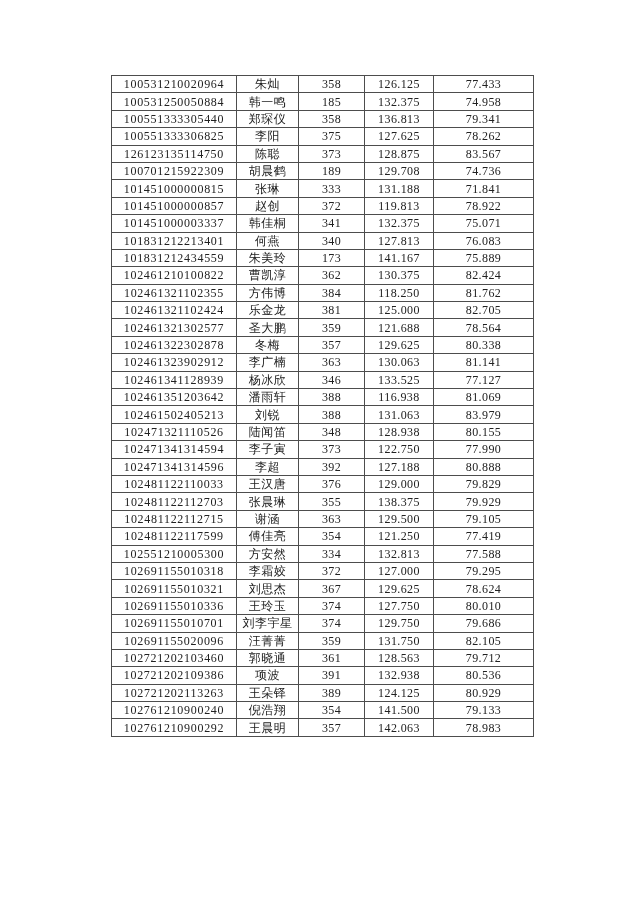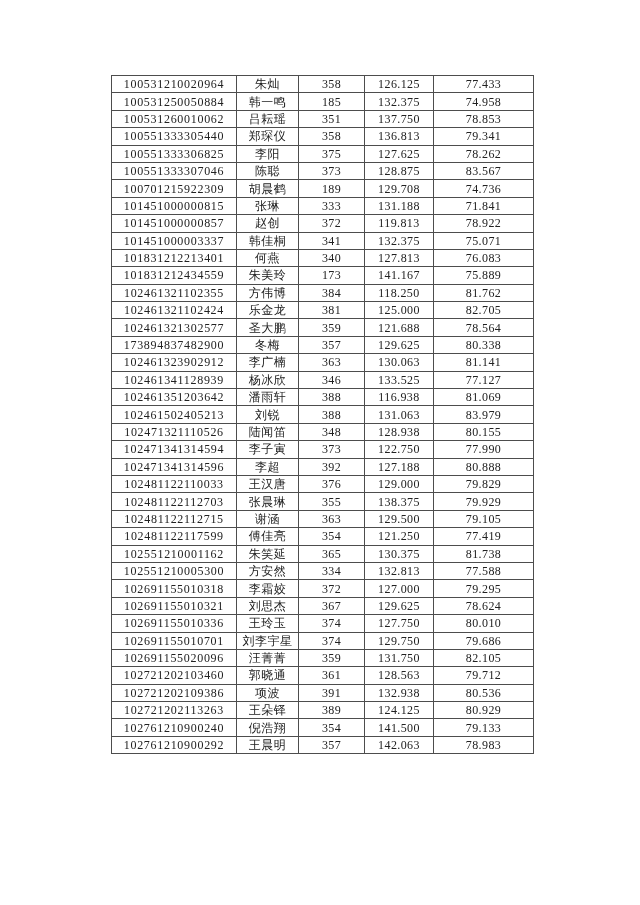--- a/index.html
+++ b/index.html
@@ -73,46 +73,39 @@
   </tr>
 
   <tr>
     <td class="col-id">100531250050884</td>
     <td class="col-name">韩一鸣</td>
     <td class="col-num">185</td>
     <td class="col-num">132.375</td>
     <td class="col-num">74.958</td>
   </tr>
 
-  <tr>
-    <td class="col-id">100531260010062</td>
-    <td class="col-name">吕耘瑶</td>
-    <td class="col-num">351</td>
-    <td class="col-num">137.750</td>
-    <td class="col-num">78.853</td>
-  </tr>
 
   <tr>
     <td class="col-id">100551333305440</td>
     <td class="col-name">郑琛仪</td>
     <td class="col-num">358</td>
     <td class="col-num">136.813</td>
     <td class="col-num">79.341</td>
   </tr>
 
   <tr>
     <td class="col-id">100551333306825</td>
     <td class="col-name">李阳</td>
     <td class="col-num">375</td>
     <td class="col-num">127.625</td>
     <td class="col-num">78.262</td>
   </tr>
 
   <tr>
-    <td class="col-id">100551333307046</td>
+    <td class="col-id">126123135114750</td>
     <td class="col-name">陈聪</td>
     <td class="col-num">373</td>
     <td class="col-num">128.875</td>
     <td class="col-num">83.567</td>
   </tr>
 
 
   <tr>
     <td class="col-id">100701215922309</td>
     <td class="col-name">胡晨鹤</td>
@@ -154,20 +147,27 @@
   </tr>
 
   <tr>
     <td class="col-id">101831212434559</td>
     <td class="col-name">朱美玲</td>
     <td class="col-num">173</td>
     <td class="col-num">141.167</td>
     <td class="col-num">75.889</td>
   </tr>
 
+  <tr>
+    <td class="col-id">102461210100822</td>
+    <td class="col-name">曹凯淳</td>
+    <td class="col-num">362</td>
+    <td class="col-num">130.375</td>
+    <td class="col-num">82.424</td>
+  </tr>
 
   <tr>
     <td class="col-id">102461321102355</td>
     <td class="col-name">方伟博</td>
     <td class="col-num">384</td>
     <td class="col-num">118.250</td>
     <td class="col-num">81.762</td>
   </tr>
 
   <tr>
@@ -180,21 +180,21 @@
 
   <tr>
     <td class="col-id">102461321302577</td>
     <td class="col-name">圣大鹏</td>
     <td class="col-num">359</td>
     <td class="col-num">121.688</td>
     <td class="col-num">78.564</td>
   </tr>
 
   <tr>
-    <td class="col-id">173894837482900</td>
+    <td class="col-id">102461322302878</td>
     <td class="col-name">冬梅</td>
     <td class="col-num">357</td>
     <td class="col-num">129.625</td>
     <td class="col-num">80.338</td>
   </tr>
 
   <tr>
     <td class="col-id">102461323902912</td>
     <td class="col-name">李广楠</td>
     <td class="col-num">363</td>
@@ -275,27 +275,20 @@
   </tr>
 
   <tr>
     <td class="col-id">102481122117599</td>
     <td class="col-name">傅佳亮</td>
     <td class="col-num">354</td>
     <td class="col-num">121.250</td>
     <td class="col-num">77.419</td>
   </tr>
 
-  <tr>
-    <td class="col-id">102551210001162</td>
-    <td class="col-name">朱笑延</td>
-    <td class="col-num">365</td>
-    <td class="col-num">130.375</td>
-    <td class="col-num">81.738</td>
-  </tr>
 
   <tr>
     <td class="col-id">102551210005300</td>
     <td class="col-name">方安然</td>
     <td class="col-num">334</td>
     <td class="col-num">132.813</td>
     <td class="col-num">77.588</td>
   </tr>
 
   <tr>

